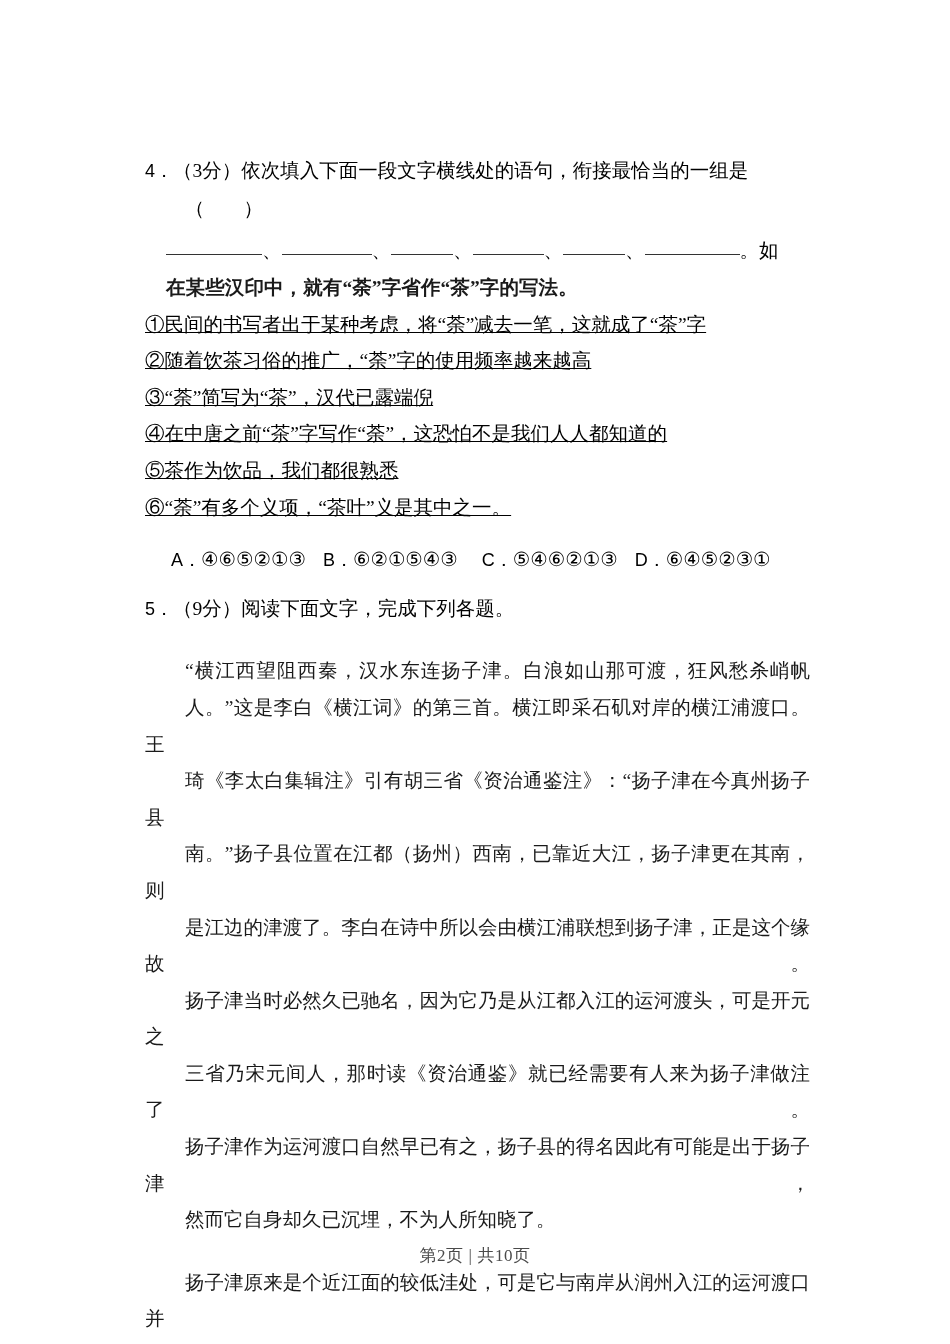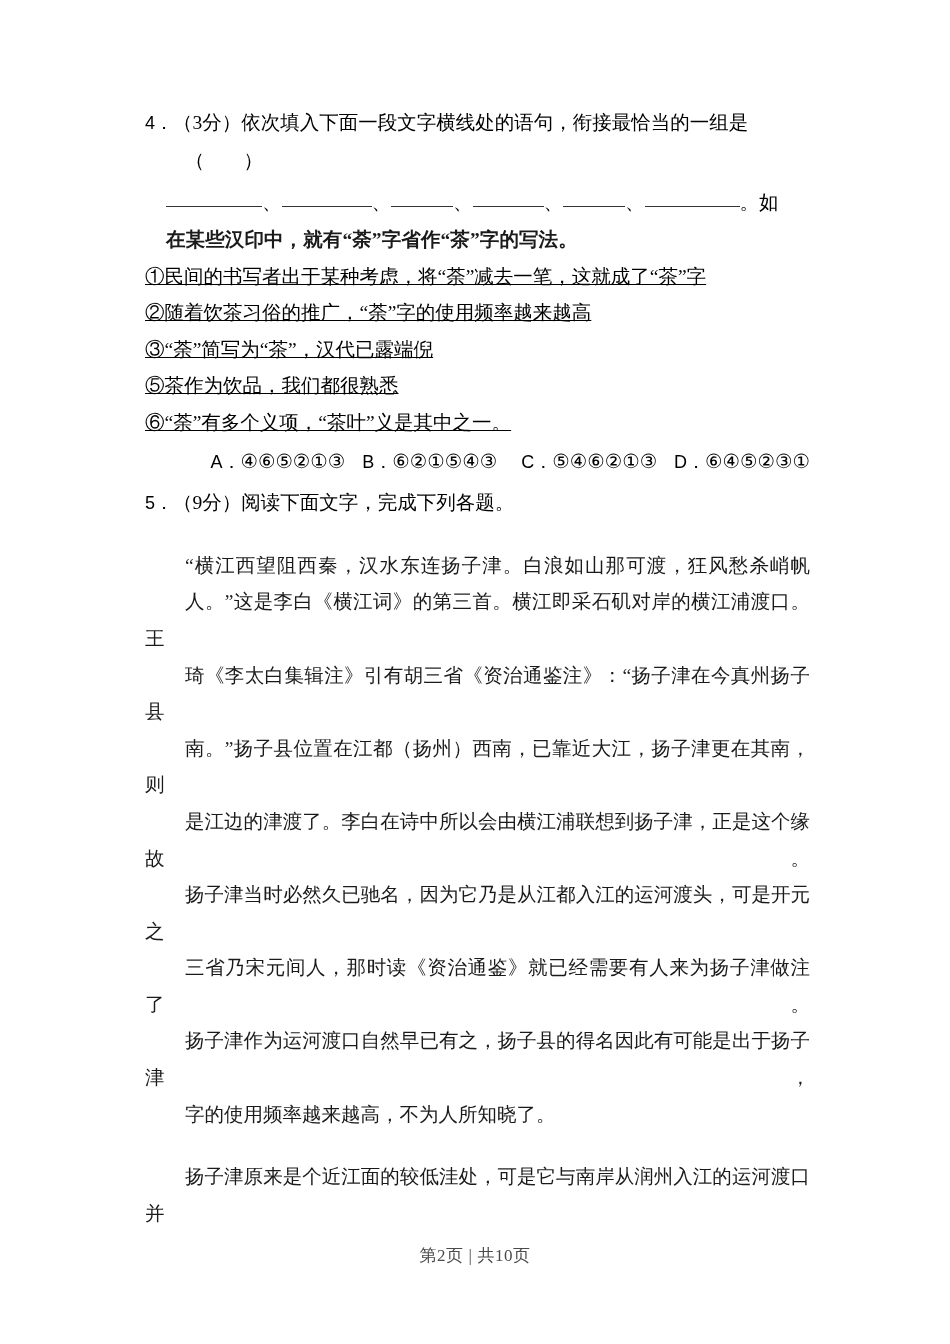--- a/index.html
+++ b/index.html
@@ -43,20 +43,21 @@
 
   
   .q-num {
     font-family: "Liberation Sans", "DejaVu Sans", sans-serif;
     font-size: 18px;
   }
   .q4-line1 {
     font-size: 19.5px;
     line-height: 37px;
     white-space: nowrap;
+    margin-top: 48px;
   }
   .q4-paren {
     padding-left: 40px;
     font-size: 19.5px;
     line-height: 37px;
   }
 
   
   .blanks-row {
     padding-left: 21px;
@@ -84,22 +85,21 @@
     line-height: 36.6px;
     white-space: nowrap;
     text-decoration: underline;
   }
 
   .choices {
     padding-left: 26px;
     font-size: 19.5px;
     line-height: 36.6px;
     white-space: nowrap;
-    margin-top: 2px;
-    text-align: right;
+    margin-top: 16px;
   }
   .choices .lab {
     font-family: "Liberation Sans", "DejaVu Sans", sans-serif;
     font-size: 18px;
   }
   .choice-gap { display: inline-block; width: 17px; }
   .choice-gap-wide { display: inline-block; width: 24px; }
 
   
   .sec-head {
@@ -108,21 +108,21 @@
     font-size: 19px;
     line-height: 34px;
     margin-top: 39px;
     white-space: nowrap;
     letter-spacing: 0.3px;
   }
 
   .q5-line {
     font-size: 19.5px;
     line-height: 36.6px;
-    margin-top: 5px;
+    margin-top: 12px;
     white-space: nowrap;
   }
 
   
   .para {
     font-size: 19.5px;
     line-height: 36.6px;
     text-align: justify;
     text-align-last: left;
     text-justify: inter-character;
@@ -180,20 +180,21 @@
 
       <div class="blanks-row">
         <span class="blank b1"></span><span class="sepdot">、</span><span class="blank b2"></span><span class="sepdot">、</span><span class="blank b3"></span><span class="sepdot">、</span><span class="blank b4"></span><span class="sepdot">、</span><span class="blank b5"></span><span class="sepdot">、</span><span class="blank b6"></span><span>。如</span>
       </div>
 
       <div class="ln indent1">在某些汉印中，就有“荼”字省作“茶”字的写法。</div>
 
       <div class="opt-line">①民间的书写者出于某种考虑，将“荼”减去一笔，这就成了“茶”字</div>
       <div class="opt-line">②随着饮茶习俗的推广，“荼”字的使用频率越来越高</div>
       <div class="opt-line">③“荼”简写为“茶”，汉代已露端倪</div>
+      <div class="opt-line">④在中唐之前“茶”字写作“荼”，这恐怕不是我们人人都知道的</div>
       <div class="opt-line">⑤茶作为饮品，我们都很熟悉</div>
       <div class="opt-line">⑥“荼”有多个义项，“茶叶”义是其中之一。</div>
 
       <div class="choices">
         <span class="lab">A．</span><span>④⑥⑤②①③</span><span class="choice-gap"></span><span class="lab">B．</span><span>⑥②①⑤④③</span><span class="choice-gap-wide"></span><span class="lab">C．</span><span>⑤④⑥②①③</span><span class="choice-gap"></span><span class="lab">D．</span><span>⑥④⑤②③①</span>
       </div>
     </div>
 
 
     <div>
@@ -203,21 +204,21 @@
 
       <div class="para first">
         <span class="jline ind">“横江西望阻西秦，汉水东连扬子津。白浪如山那可渡，狂风愁杀峭帆</span>
         <span class="jline">人。”这是李白《横江词》的第三首。横江即采石矶对岸的横江浦渡口。王</span>
         <span class="jline">琦《李太白集辑注》引有胡三省《资治通鉴注》：“扬子津在今真州扬子县</span>
         <span class="jline">南。”扬子县位置在江都（扬州）西南，已靠近大江，扬子津更在其南，则</span>
         <span class="jline">是江边的津渡了。李白在诗中所以会由横江浦联想到扬子津，正是这个缘故。</span>
         <span class="jline">扬子津当时必然久已驰名，因为它乃是从江都入江的运河渡头，可是开元之</span>
         <span class="jline">三省乃宋元间人，那时读《资治通鉴》就已经需要有人来为扬子津做注了。</span>
         <span class="jline">扬子津作为运河渡口自然早已有之，扬子县的得名因此有可能是出于扬子津，</span>
-        <span class="jline last">字的使用频率越来越高，不为人所知晓了。</span>
+        <span class="jline last">然而它自身却久已沉埋，不为人所知晓了。</span>
       </div>
 
       <div class="para second">
         <span class="jline ind">扬子津原来是个近江面的较低洼处，可是它与南岸从润州入江的运河渡口并</span>
 
       </div>
     </div>
 
   </div>
 

